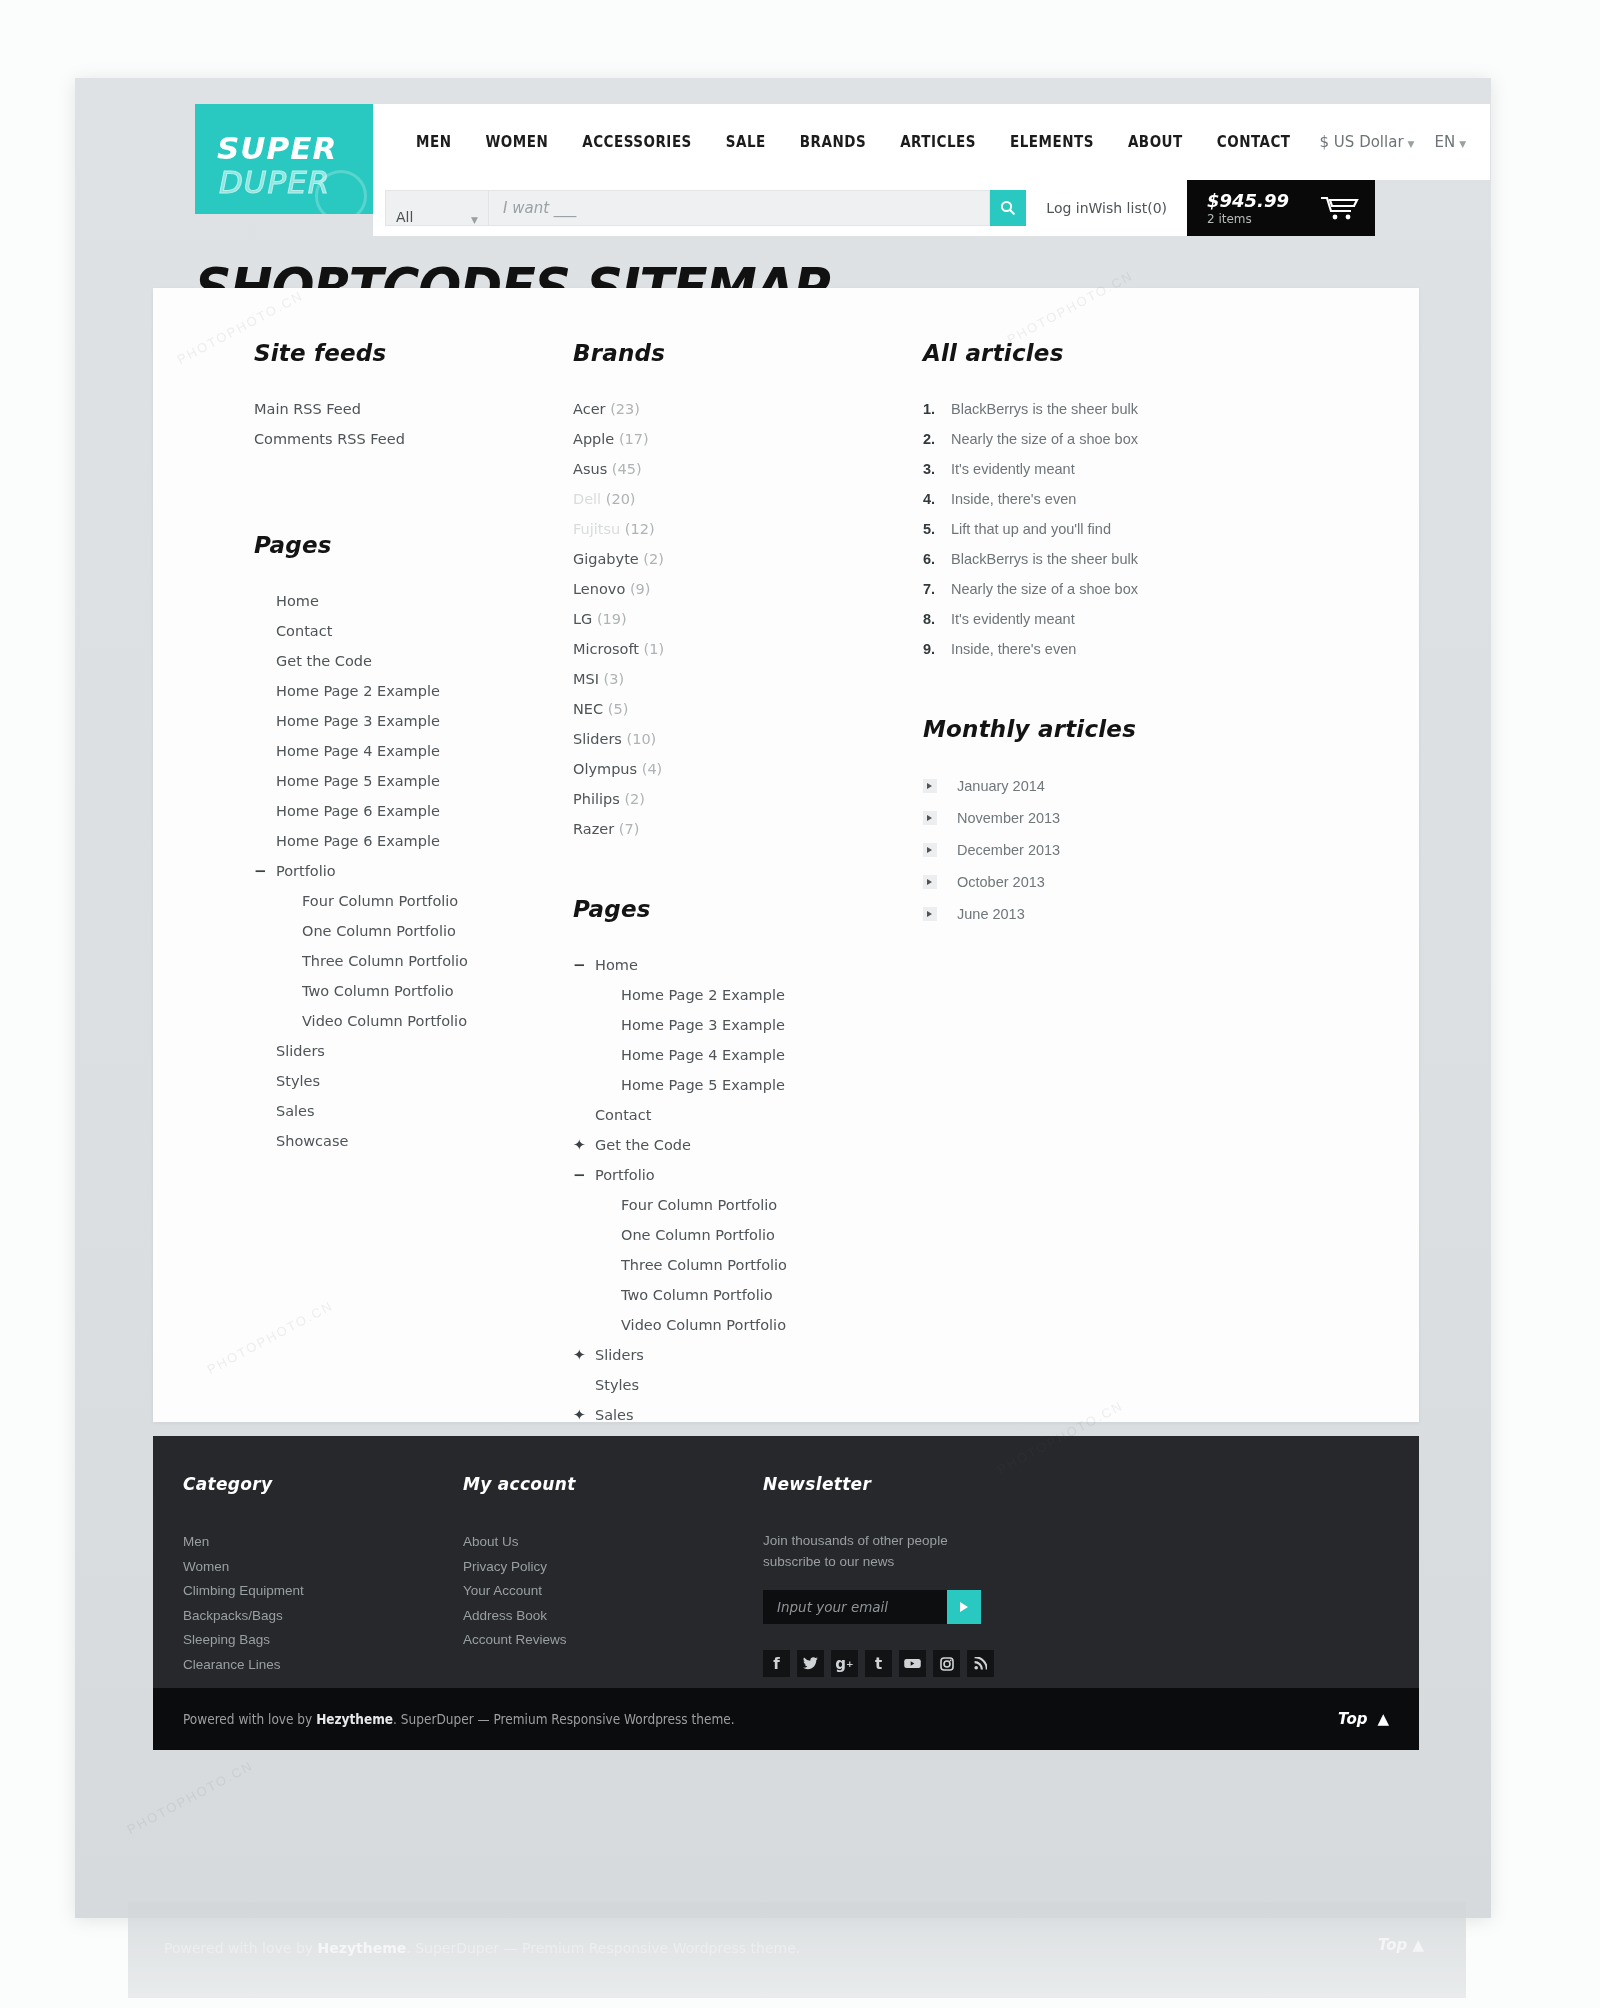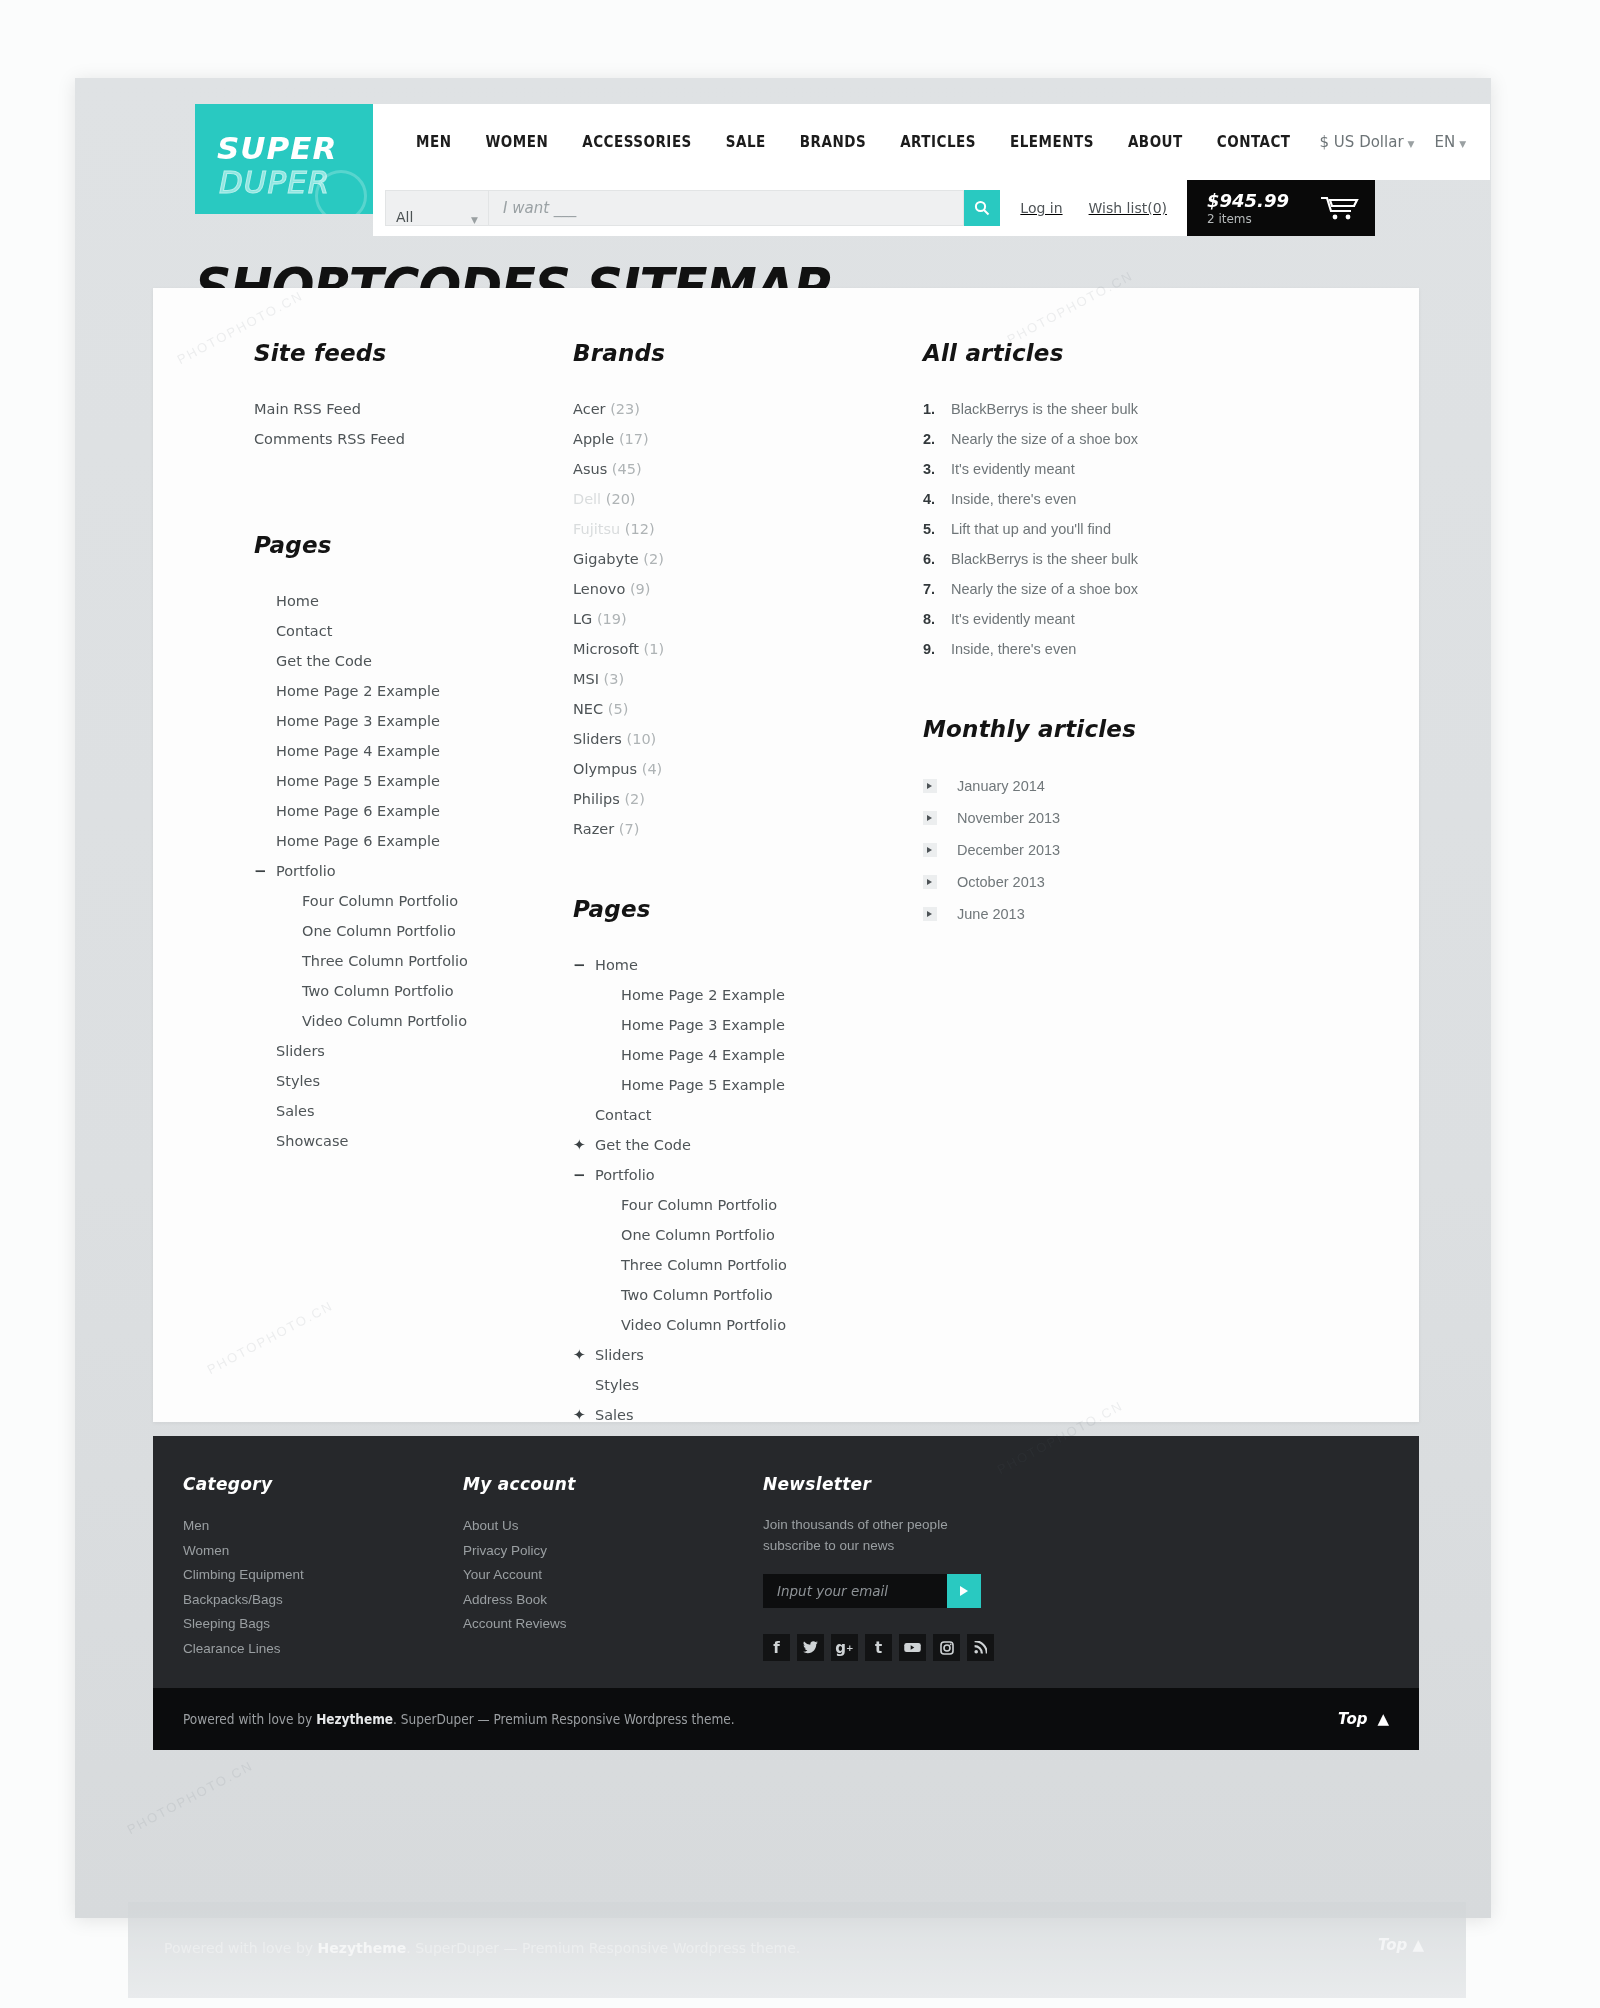--- a/index.html
+++ b/index.html
@@ -90,21 +90,21 @@
   }
   .search-field {
     flex: 1; height: 36px; background: #eff0f1; border: 1px solid #e2e4e5;
     border-left: none; display: flex; align-items: center; padding-left: 14px;
   }
   .search-field span { font-size: 15px; font-style: italic; color: #9aa1a4; }
   .search-btn {
     width: 36px; height: 36px; background: #29c9c1; display: flex;
     align-items: center; justify-content: center; flex: 0 0 36px;
   }
-  .hdr-links { display: flex; align-items: flex-end; gap: 26px; padding: 0 20px; text-decoration: underline; }
+  .hdr-links { display: flex; align-items: flex-end; padding: 0 20px; }
   .hdr-links a { font-size: 14px; color: #4f5457; text-decoration: none; }
   .cart {
     width: 188px; height: 56px; background: #090909; display: flex;
     align-items: center; justify-content: space-between; padding: 0 16px 0 20px;
     flex: 0 0 188px;
   }
   .cart .price { color: #fff; font-size: 18px; font-weight: 700; font-style: italic; }
   .cart .items { color: #b6babb; font-size: 12px; margin-top: 1px; }
 
   
@@ -175,21 +175,21 @@
     position: absolute; left: 78px; top: 1358px; width: 1266px; height: 252px;
     background: #26282b; display: flex; padding: 38px 0 0 0;
   }
   .f-col { padding-left: 28px; }
   .f1 { width: 282px; padding-left: 30px; }
   .f2 { width: 320px; }
   .f3 { width: 300px; }
   .f4 { width: 330px; }
   .footer h4 {
     font-size: 17px; font-weight: 700; font-style: italic; color: #fff;
-    margin-bottom: 20px; letter-spacing: .3px;
+    margin-bottom: 36px; letter-spacing: .3px;
   }
   .footer ul { list-style: none; }
   .footer ul li {
     font-size: 13.5px; color: #9a9fa2; line-height: 24.5px;
     font-family: "Liberation Sans", sans-serif;
   }
   .news-txt { font-size: 13.5px; color: #9a9fa2; line-height: 21px; width: 215px;
     font-family: "Liberation Sans", sans-serif; margin-bottom: 18px; }
   .news-form { display: flex; width: 218px; height: 34px; margin-bottom: 26px; }
   .news-form .inp {

